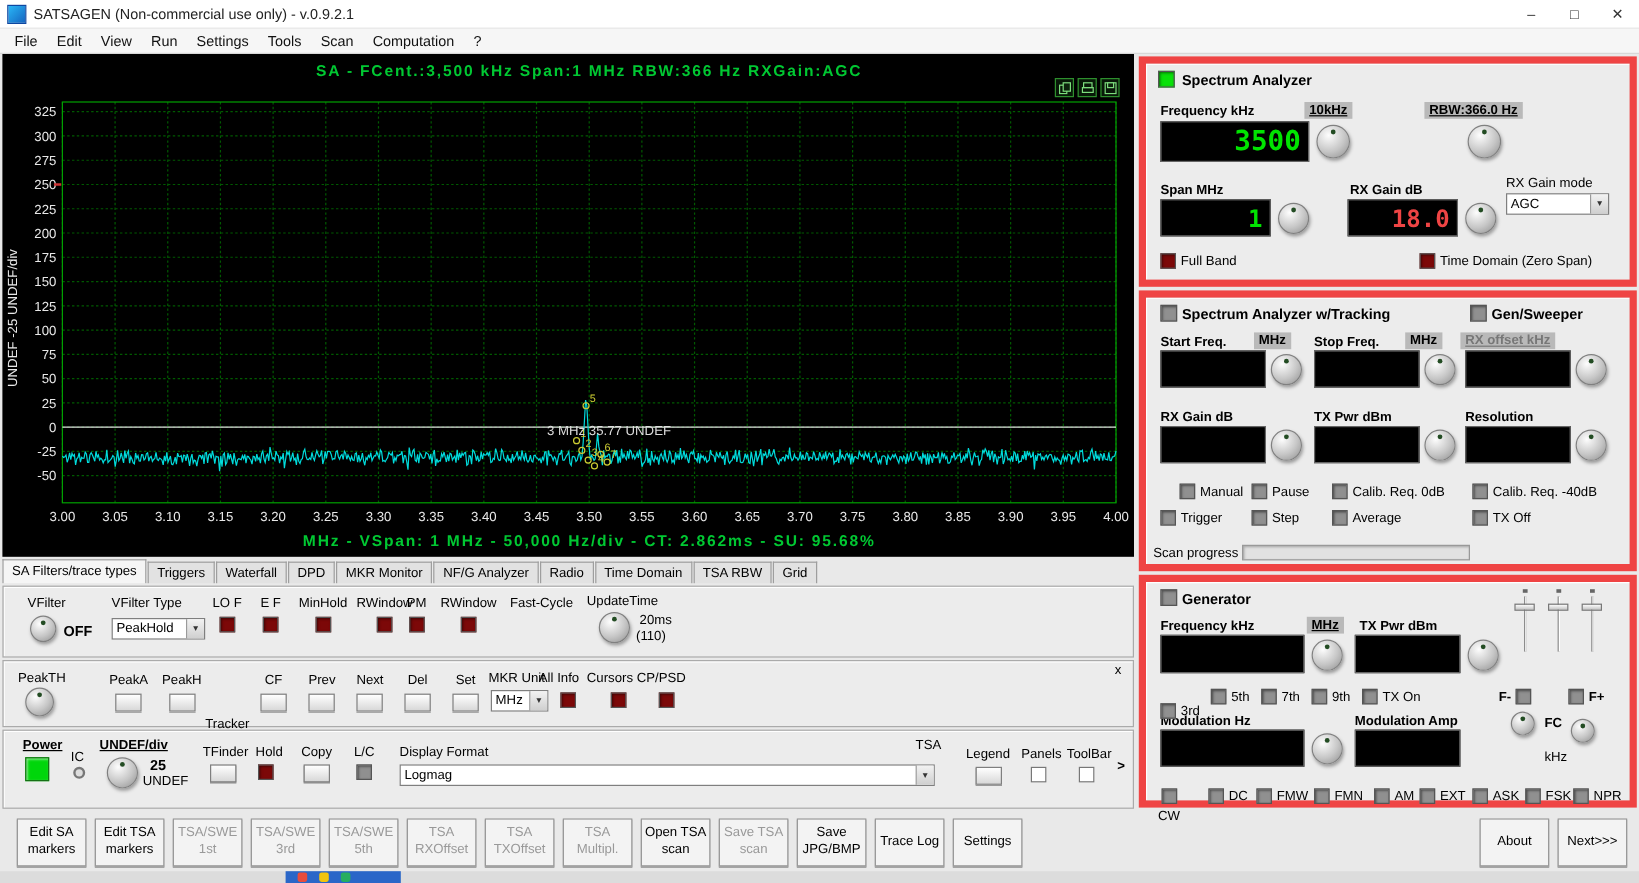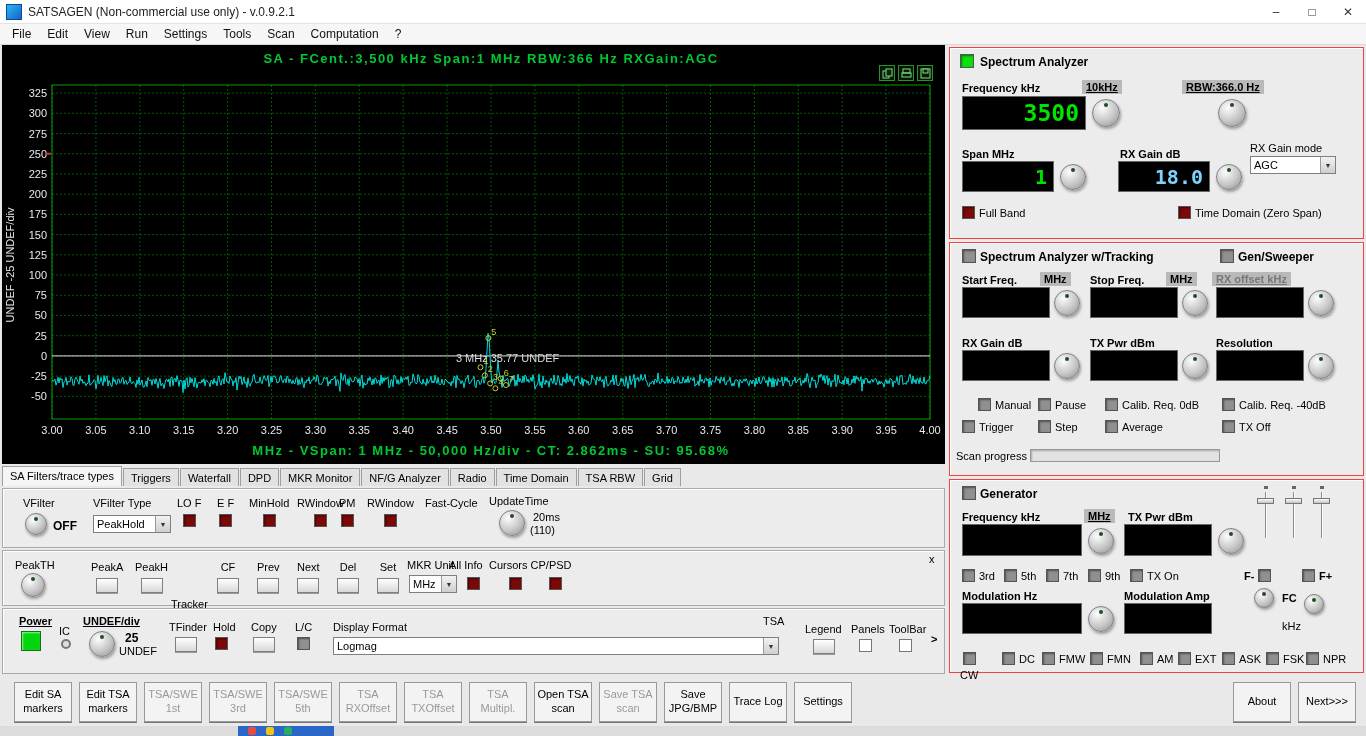--- a/index.html
+++ b/index.html
@@ -29,36 +29,36 @@
 .led.gray{background:#909090;}
 .led.green{background:#09e109;}
 .led.hdr{width:14px;height:14px;}
 .chk{width:13px;height:13px;background:#fff;border:1px solid #777;}
 .ledwrap{position:absolute;display:flex;align-items:center;gap:4px;justify-content:flex-end;}
 .colwrap{position:absolute;display:flex;flex-direction:column;align-items:center;gap:5px;}
 .knob{border-radius:50%;background:radial-gradient(circle at 35% 30%,#fdfdfd,#c6c6c6 55%,#8f8f8f);border:1px solid #808080;box-shadow:1px 2px 3px rgba(0,0,0,.35);}
 .knob::after{content:"";display:block;width:4px;height:4px;border-radius:50%;background:#234c23;margin:3px auto 0;}
 .k20{width:20px;height:20px}.k22{width:22px;height:22px}.k24{width:24px;height:24px}.k26{width:26px;height:26px}.k28{width:28px;height:28px}
 .lcd{background:#000;color:#00e400;font-family:"DejaVu Sans Mono",monospace;font-weight:bold;display:flex;align-items:center;justify-content:flex-end;padding-right:6px;border:1px solid #666;}
-.lcd.dim{color:#7dd3fc;}
+.lcd.dim{color:#ef4444;}
 .field{background:#000;border:1px solid #666;}
 .badge{background:#b9b9b9;font-weight:bold;font-size:11px;padding:1px 4px;white-space:nowrap;}
 .badge.dim{color:#777;}
 .select{background:#fff;border:1px solid #7f7f7f;height:18px;display:flex;align-items:center;font-size:11px;padding-left:3px;position:absolute;}
 .sel-arrow{margin-left:auto;width:15px;height:100%;background:linear-gradient(#f2f2f2,#cfcfcf);border-left:1px solid #9a9a9a;display:flex;align-items:center;justify-content:center;font-size:7px;color:#333;}
 .mini-btn{width:22px;height:15px;background:linear-gradient(#ffffff,#d8d8d8);border:1px solid #7f7f7f;box-shadow:0 1px 0 #999;}
 .power-btn{width:20px;height:20px;background:#00d60b;border:1px solid #167016;box-shadow:inset 1px 1px 2px rgba(255,255,255,.6);}
 .ic-ring{width:10px;height:10px;border-radius:50%;border:2px solid #777;background:#ddd;}
 .progress{border:1px solid #999;background:#e2e2e2;box-shadow:inset 1px 1px 2px rgba(0,0,0,.25);}
 .vslider{position:absolute;width:20px;height:58px;}
 .sl-dot{position:absolute;left:8px;top:0;width:4px;height:3px;background:#666;}
 .sl-track{position:absolute;left:9px;top:6px;height:46px;width:2px;background:#8c8c8c;border-right:1px solid #fff;}
 .sl-thumb{position:absolute;left:1px;top:12px;width:17px;height:6px;background:linear-gradient(#fbfbfb,#c4c4c4);border:1px solid #777;}
 .right-panel{flex:1;padding:2px;display:flex;flex-direction:column;}
-.section{position:relative;background:#ececec;border:1px solid #ef4444;box-shadow:inset 1px 1px 0 #fff;margin-bottom:3px;}
+.section{position:relative;background:#ececec;border:6px solid #ef4444;box-shadow:inset 1px 1px 0 #fff;margin-bottom:3px;}
 .bottom-toolbar{height:48px;display:flex;align-items:center;gap:7px;padding:0 10px 0 14px;background:#e9e9e9;}
 .tb-btn{width:58px;height:40px;background:#f3f3f3;border:1px solid #999;box-shadow:0 1px 0 #777;display:flex;align-items:center;justify-content:center;text-align:center;font-size:11px;line-height:1.25;padding:2px;}
 .tb-btn.disabled{color:#999;}
 .tb-spacer{flex:1;}
 .taskbar{height:10px;background:#dcdcdc;position:relative;}
 .tb-blue{position:absolute;left:238px;top:0;width:96px;height:10px;background:#2a66c8;}
 .tb-dot{position:absolute;top:1px;width:8px;height:8px;border-radius:2px;}
 </style>
 </head>
 <body>
@@ -475,21 +475,21 @@
       </div>
       <div class="knob k20 abs" style="left:304px;top:108px"></div>
       <div class="lbl b abs" style="left:332px;top:112px">FC</div>
       <div class="knob k20 abs" style="left:354px;top:114px"></div>
       <div class="lbl abs" style="left:332px;top:140px">kHz</div>
       <div class="lbl b abs" style="left:12px;top:110px">Modulation Hz</div>
       <div class="lbl b abs" style="left:174px;top:110px">Modulation Amp</div>
       <div class="field abs" style="left:12px;top:123px;width:120px;height:31px"></div>
       <div class="knob k26 abs" style="left:138px;top:126px"></div>
       <div class="field abs" style="left:174px;top:123px;width:88px;height:31px"></div>
-    <div class="ledwrap" style="left: 12px; top: 89px;">
+    <div class="ledwrap" style="left: 12px; top: 101px;">
           <div class="led gray"></div>
           <div class="lbl">3rd</div>
         </div>
         <div class="ledwrap" style="left: 54px; top: 89px;">
           <div class="led gray"></div>
           <div class="lbl">5th</div>
         </div>
         <div class="ledwrap" style="left: 96px; top: 89px;">
           <div class="led gray"></div>
           <div class="lbl">7th</div>

